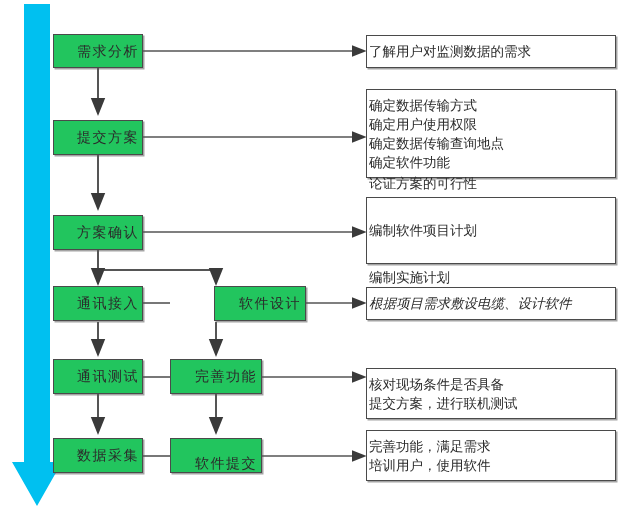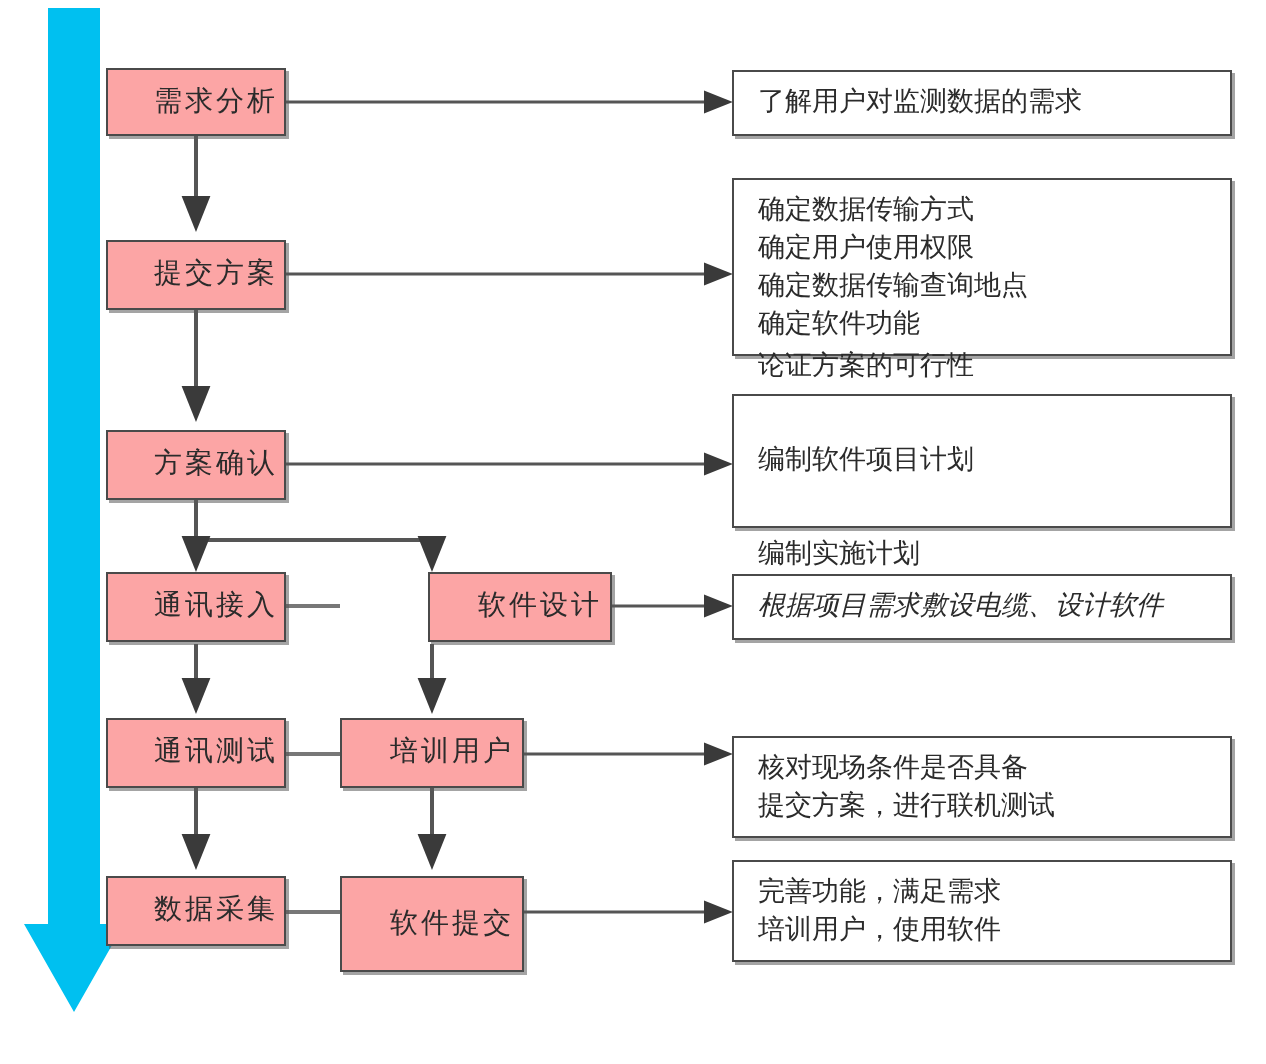--- a/index.html
+++ b/index.html
@@ -17,21 +17,21 @@
   #canvas {
     position: absolute;
     left: 0;
     top: 0;
     width: 633px;
     height: 532px;
   }
   .node-box {
     position: absolute;
     box-sizing: border-box;
-    background: #fca5a5;
+    background: #22c55e;
     border: 1px solid #4a4a4a;
     box-shadow: 1.5px 1.5px 0 rgba(90,90,90,0.55);
     display: flex;
     align-items: center;
     justify-content: center;
     padding-left: 20px;
   }
   .node-label {
     font-size: 14px;
     color: #2b2b2b;
@@ -41,21 +41,21 @@
   }
   .detail-box {
     position: absolute;
     box-sizing: border-box;
     background: #ffffff;
     border: 1px solid #4a4a4a;
     box-shadow: 1.5px 1.5px 0 rgba(90,90,90,0.55);
     display: flex;
     flex-direction: column;
     justify-content: center;
-    padding-left: 12px;
+    padding-left: 2px;
   }
   .detail-line {
     font-size: 13.5px;
     color: #2b2b2b;
     line-height: 19px;
     white-space: nowrap;
   }
   .svg-layer {
     position: absolute;
     left: 0;
@@ -126,24 +126,24 @@
 
   <div class="node-box" style="left:53px; top:438px; width:90px; height:35px;">
     <span class="node-label">数据采集</span>
   </div>
 
   <div class="node-box" style="left:170px; top:286px; width:92px; height:35px;margin-left:44px;">
     <span class="node-label">软件设计</span>
   </div>
 
   <div class="node-box" style="left:170px; top:359px; width:92px; height:35px;">
-    <span class="node-label">培训用户</span>
+    <span class="node-label">完善功能</span>
   </div>
 
-  <div class="node-box" style="left:170px; top:438px; width:92px; height:48px;">
+  <div class="node-box" style="left:170px; top:438px; width:92px; height:35px;align-items:flex-end;">
     <span class="node-label">软件提交</span>
   </div>
 
   <div class="detail-box" style="left:366px; top:35px; width:250px; height:33px;">
     <div class="detail-line">了解用户对监测数据的需求</div>
   </div>
 
   <div class="detail-box" style="left:366px; top:89px; width:250px; height:89px;">
     <div class="detail-line">确定数据传输方式</div>
     <div class="detail-line">确定用户使用权限</div>

